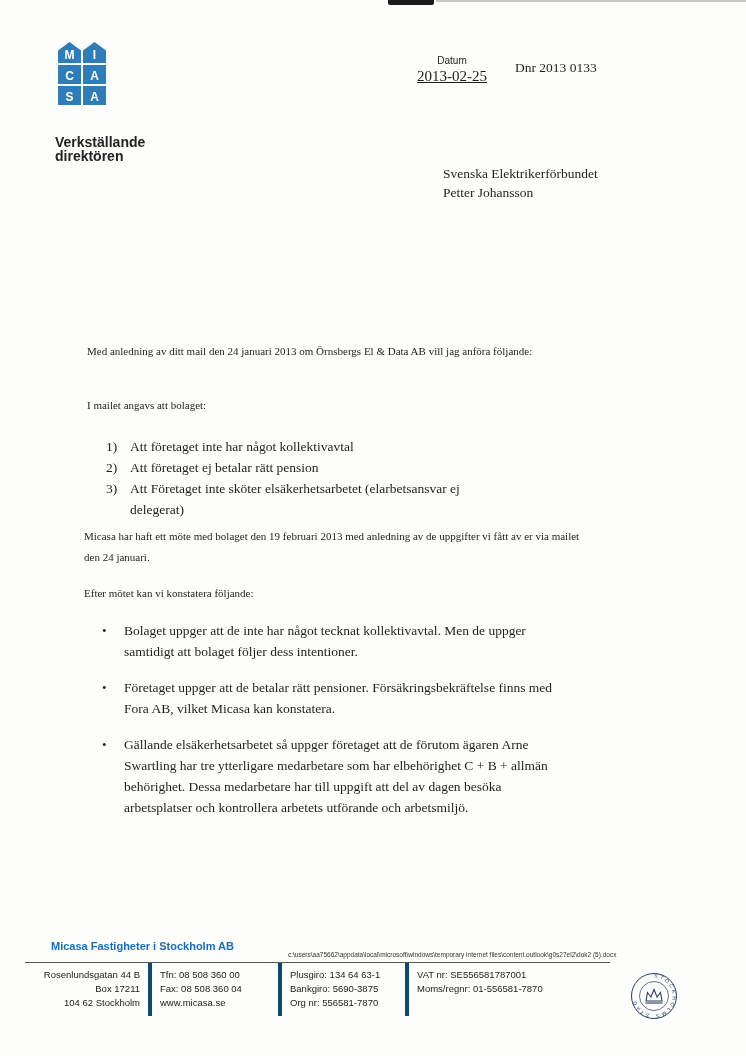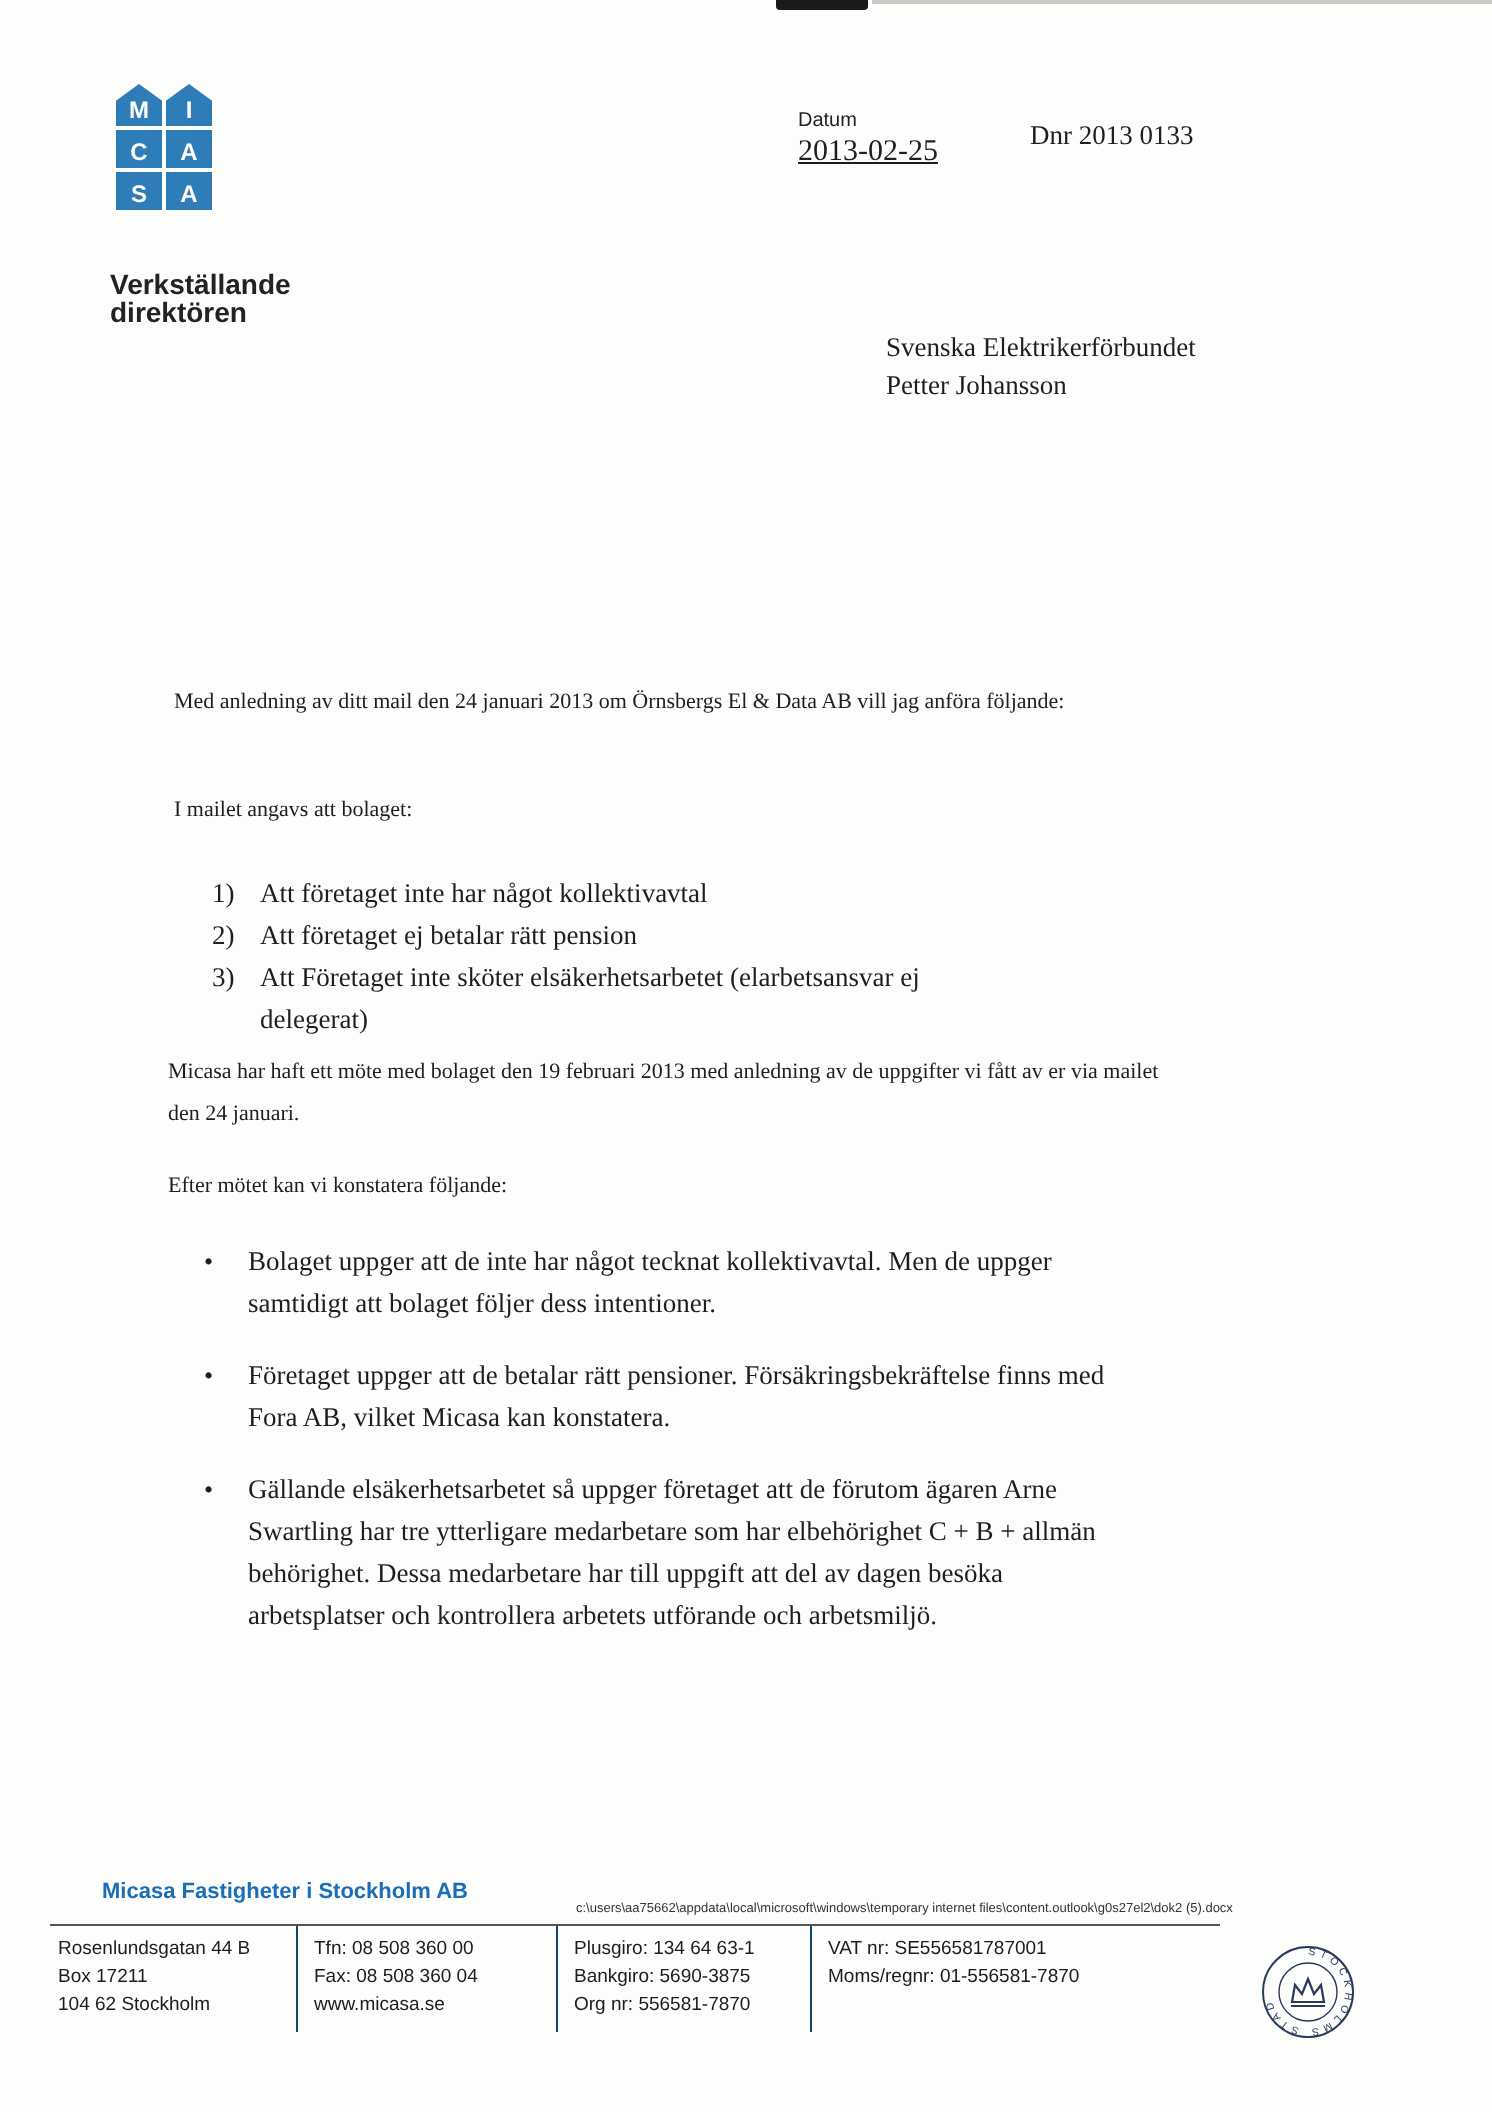--- a/index.html
+++ b/index.html
@@ -22,21 +22,21 @@
   .logo-row { display:flex; gap:2px; height:19px; }
   .logo-cell {
     flex:1; background:#2e7cb8; color:#fff;
     font-family:"Liberation Sans", sans-serif; font-weight:bold; font-size:12px;
     display:flex; align-items:flex-end; justify-content:center; padding-bottom:1px;
   }
   .logo-row.roof { height:21px; }
   .logo-row.roof .logo-cell { clip-path: polygon(0 40%, 50% 0, 100% 40%, 100% 100%, 0 100%); }
 
   
-  .datum-block { position:absolute; left:399px; top:55px; }
+  .datum-block { position:absolute; left:417px; top:55px;text-align:center; }
   .datum-label { font-family:"Liberation Sans", sans-serif; font-size:10px; color:#222; }
   .datum-value { font-size:15px; margin-top:2px;text-decoration:underline; }
   .dnr { position:absolute; left:515px; top:60px; font-size:13.5px;text-align:center; }
   .sender-title { position:absolute; left:55px; top:135px; font-family:"Liberation Sans", sans-serif; font-weight:bold; font-size:14px; line-height:14px; color:#222; width:110px; }
   .recipient { position:absolute; left:399px; top:164px; font-size:13.5px; line-height:19px;margin-left:44px; }
 
   
   .subject { position:absolute; left:90px; top:286px; font-family:"Liberation Sans", sans-serif; font-weight:bold; font-size:14.5px; color:#161616; }
   .para { position:absolute; font-size:11px; line-height:21px; }
   .para1 { left:87px; top:341px; width:492px; }
@@ -56,22 +56,22 @@
 
   
   .footer-company { position:absolute; left:35px; top:940px; font-family:"Liberation Sans", sans-serif; font-weight:bold; font-size:11px; color:#1a6db6;margin-left:16px; }
   .footer-filepath { position:absolute; left:288px; top:951px; font-family:"Liberation Sans", sans-serif; font-size:6.5px; color:#333; }
   .footer-cols {
     position:absolute; left:25px; top:962px; width:585px;
     display:flex; border-top:1px solid #555;
     font-family:"Liberation Sans", sans-serif; font-size:9.5px; line-height:14px; color:#1c1c1c;
   }
   .footer-col { padding:5px 8px 6px 8px; min-height:52px; }
-  .footer-col + .footer-col { border-left:1px solid #0c4a6e; }
-  .fc1 { width:123px; padding-left:4px; }
+  .footer-col + .footer-col { border-left:4px solid #0c4a6e; }
+  .fc1 { width:123px; padding-left:4px;text-align:right; }
   .fc2 { width:130px; }
   .fc3 { width:127px; }
   .fc4 { width:205px; }
 
   .seal { position:absolute; left:630px; top:972px; width:48px; height:48px; }
 </style>
 </head>
 <body>
 
 <div class="page">

